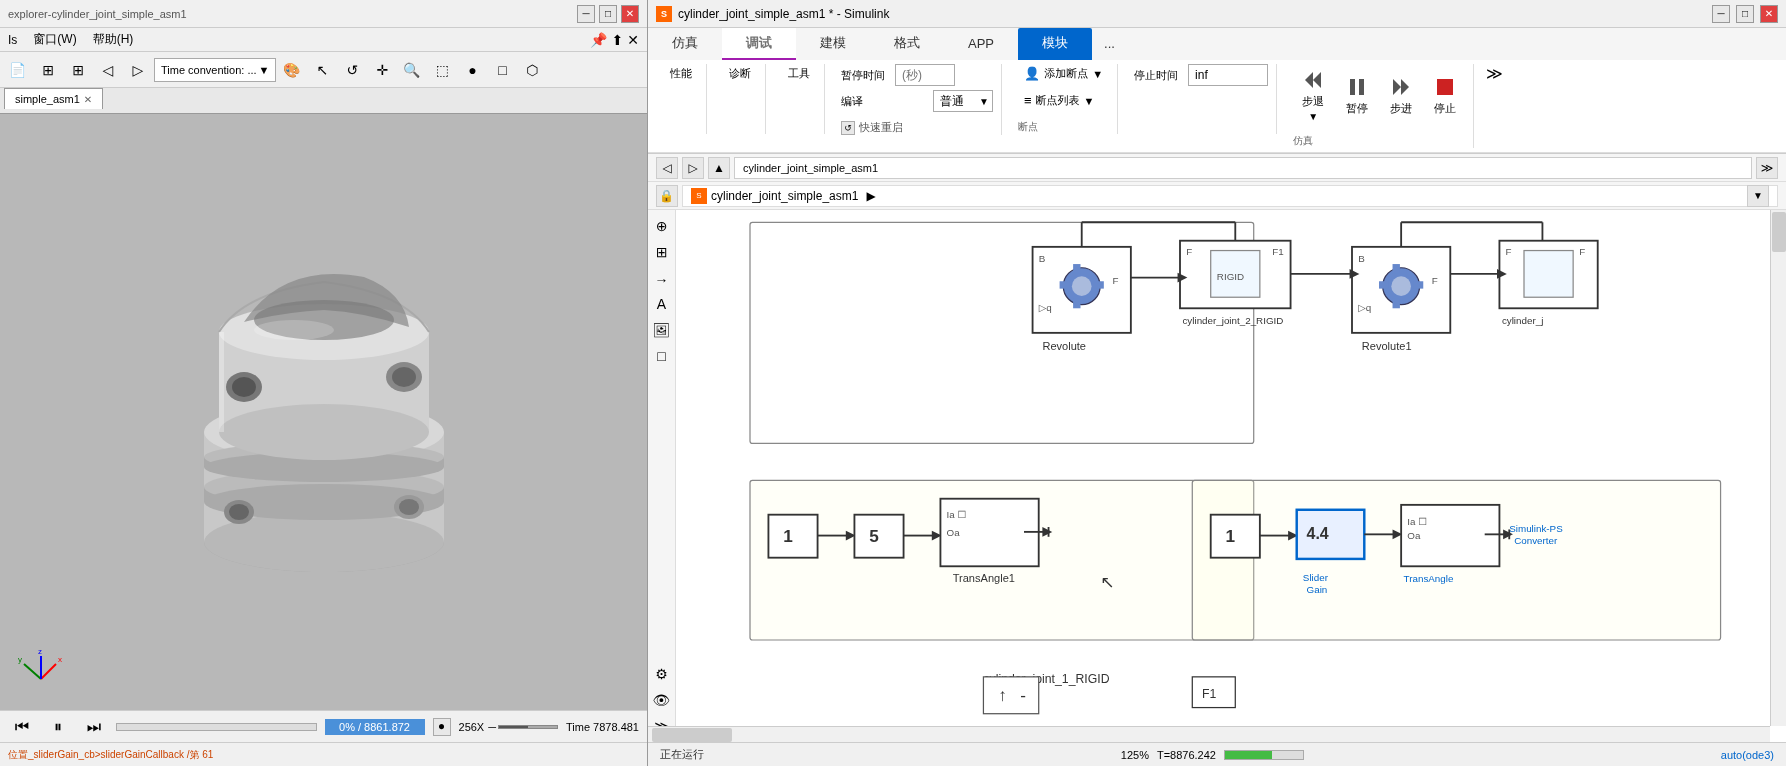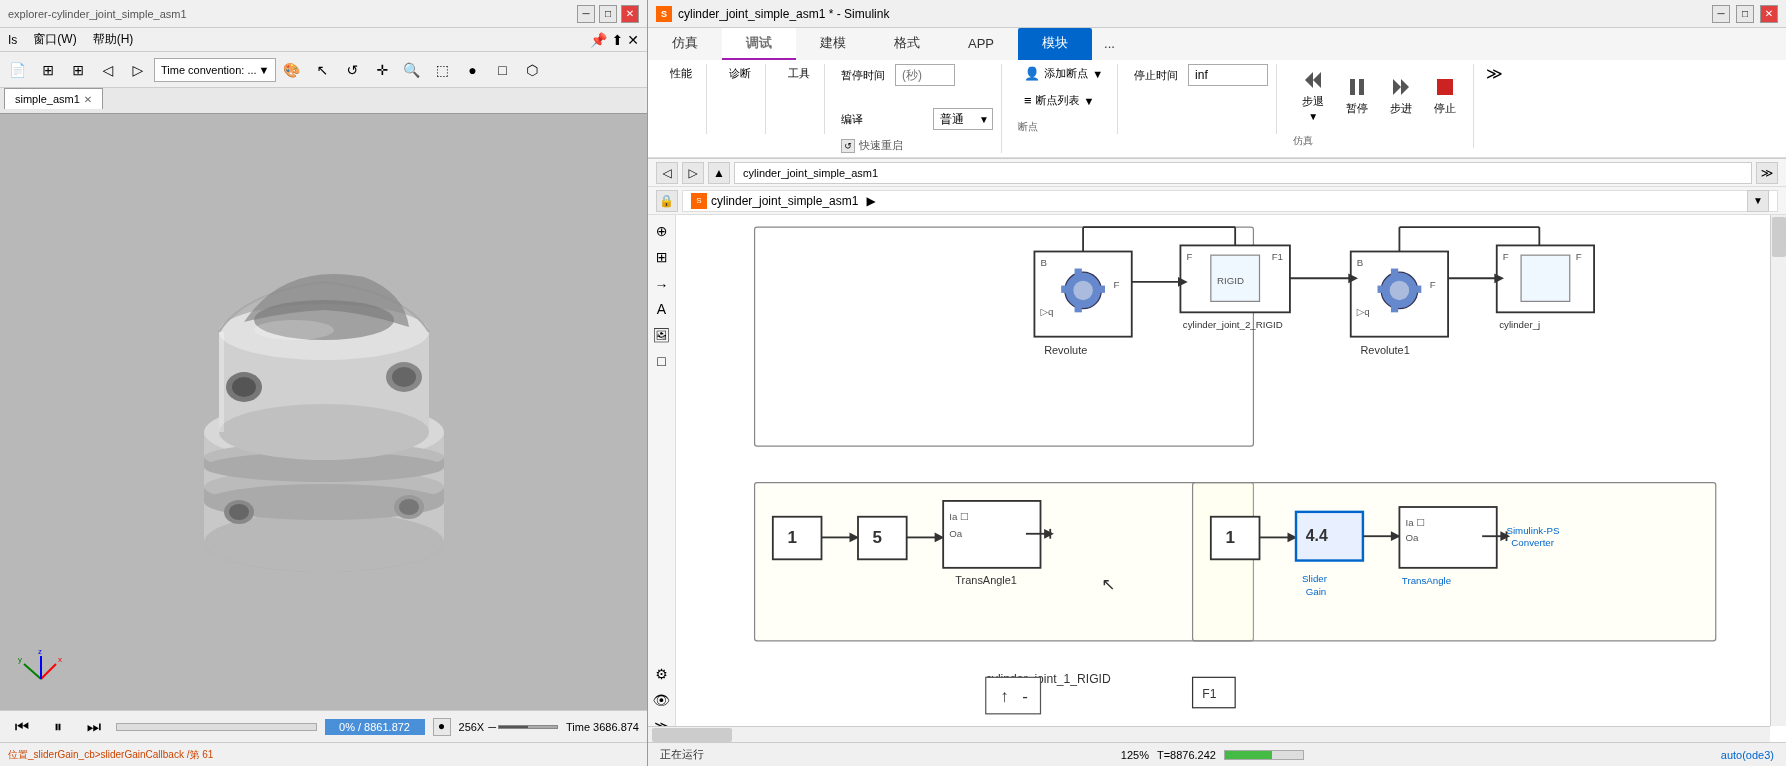--- a/index.html
+++ b/index.html
@@ -212,21 +212,21 @@
       <div style="width:18px; height:18px; border:1px solid #aaa; background:#e8e8e8; display:flex; align-items:center; justify-content:center;">⏺</div>
       <div class="zoom-area">
         <span>256X</span>
         <div style="display:flex; align-items:center; gap:2px;">
           <span>─</span>
           <div style="width:60px; height:4px; background:#aaa; border:1px solid #888;">
             <div style="width:50%; height:100%; background:#555;"></div>
           </div>
         </div>
       </div>
-      <span style="font-size:11px;">Time 3686.874</span>
+      <span style="font-size:11px;">Time 7878.481</span>
     </div>
 
     <div class="status-bar-bottom">
       <span style="color:#cc4400; font-size:10px;">位置_sliderGain_cb&gt;sliderGainCallback /第 61</span>
     </div>
   </div>
 
   <div class="right-panel">
 
     <div class="right-titlebar">
@@ -278,21 +278,21 @@
           </div>
           <div style="height:30px;"></div>
           <div class="ribbon-group-label"></div>
         </div>
 
         <div class="ribbon-group">
           <div class="ribbon-row">
             <span style="font-size:11px; min-width:50px;">暂停时间</span>
             <input class="input-field" style="width: 60px;" placeholder="(秒)">
           </div>
-          <div class="ribbon-row" style="margin-top:18px;gap:42px;">
+          <div class="ribbon-row" style="margin-top:0;gap:42px;">
             <span style="font-size:11px; min-width:50px;">编译</span>
             <div class="dropdown-wrapper">
               <select class="dropdown-select" style="width:60px;">
                 <option>普通</option>
                 <option>快速</option>
               </select>
               <span class="dropdown-arrow">▼</span>
             </div>
           </div>
           <div class="ribbon-row" style="margin-top:4px;">

